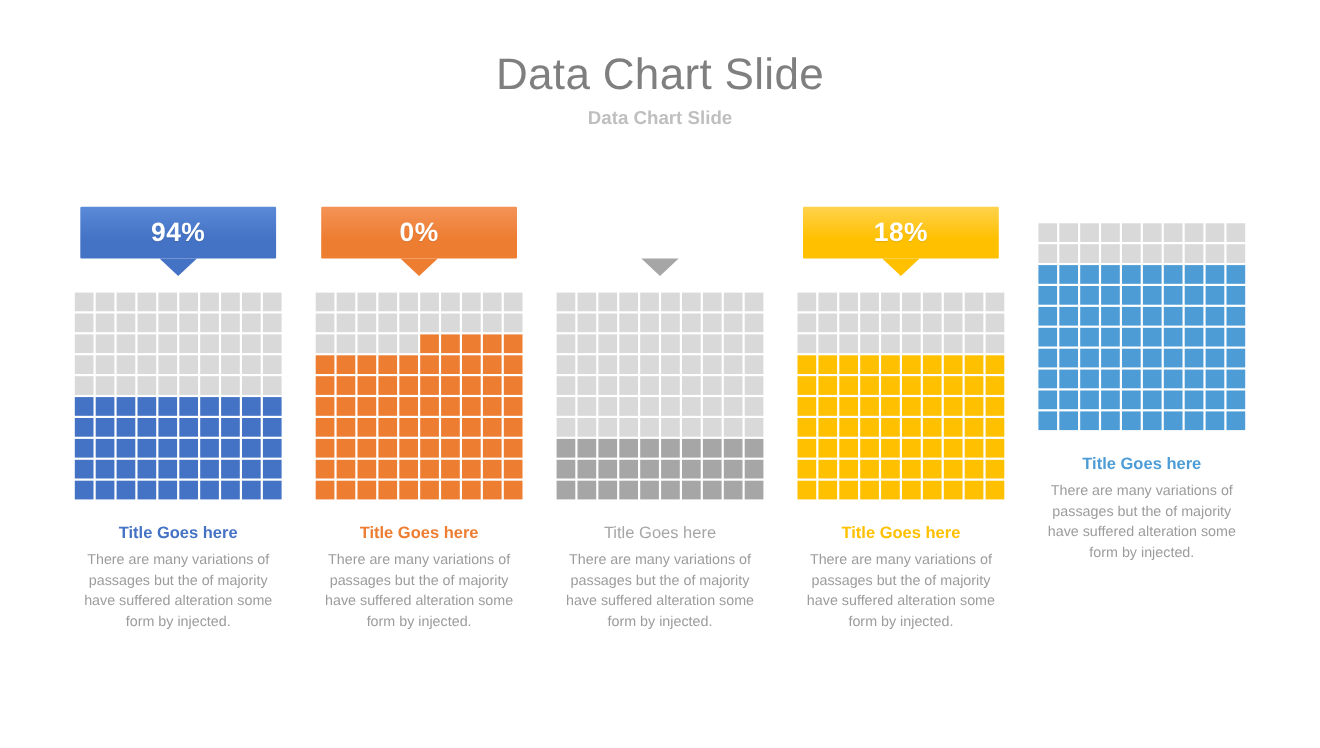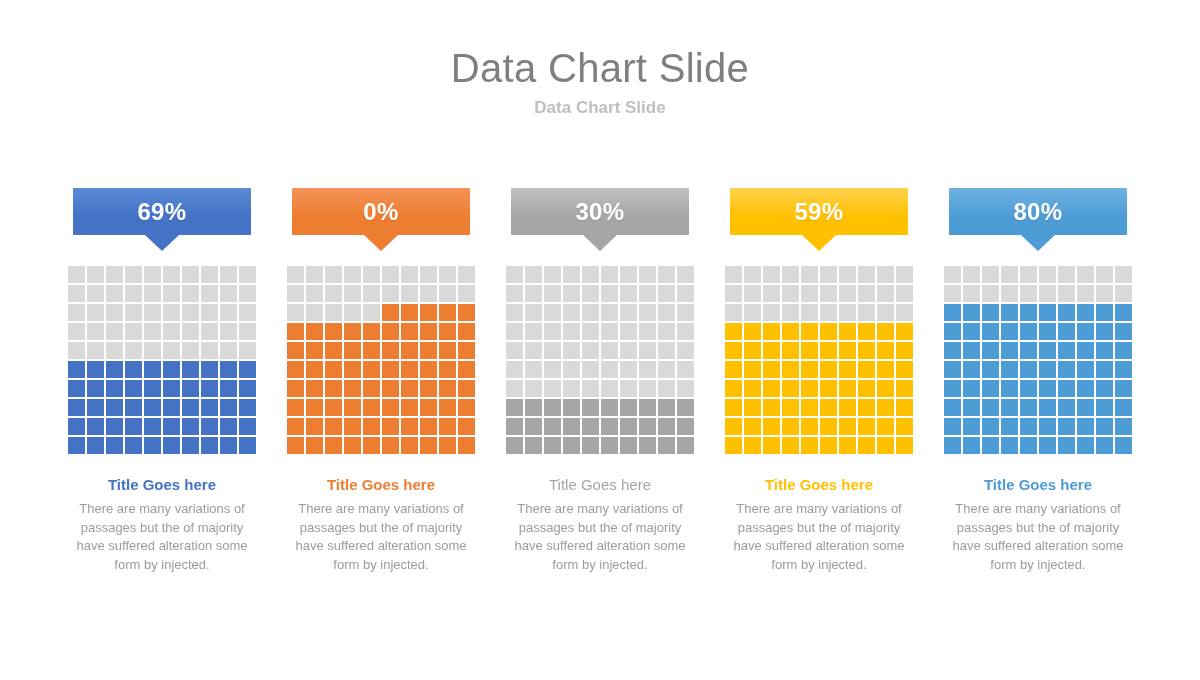--- a/index.html
+++ b/index.html
@@ -135,21 +135,21 @@
 
   <div id="header">
     <div id="slide-title">Data Chart Slide</div>
     <div id="slide-subtitle">Data Chart Slide</div>
   </div>
 
   <div id="columns">
       <div class="column">
         <div class="banner-wrap">
           <div class="banner" style="background: linear-gradient(rgb(91, 138, 217) 0%, rgb(68, 114, 196) 62%, rgb(68, 114, 196) 100%);">
-            <span class="banner-value">69%</span>
+            <span class="banner-value">94%</span>
           </div>
           <div class="banner-pointer" style="border-top: 16px solid rgb(68, 114, 196);"></div>
         </div>
         <div class="grid">
           <div class="cell" style="background: rgb(217, 217, 217);"></div>
           <div class="cell" style="background: rgb(217, 217, 217);"></div>
           <div class="cell" style="background: rgb(217, 217, 217);"></div>
           <div class="cell" style="background: rgb(217, 217, 217);"></div>
           <div class="cell" style="background: rgb(217, 217, 217);"></div>
           <div class="cell" style="background: rgb(217, 217, 217);"></div>
@@ -362,23 +362,20 @@
           <div class="cell" style="background: rgb(237, 125, 49);"></div>
           <div class="cell" style="background: rgb(237, 125, 49);"></div>
         </div>
         <div class="caption">
           <div class="caption-title" style="color: rgb(237, 125, 49);">Title Goes here</div>
           <div class="caption-body">There are many variations of passages but the of majority have suffered alteration some form by injected.</div>
         </div>
       </div>
       <div class="column">
         <div class="banner-wrap">
-          <div class="banner" style="background: linear-gradient(rgb(191, 191, 191) 0%, rgb(166, 166, 166) 62%, rgb(166, 166, 166) 100%);">
-            <span class="banner-value">30%</span>
-          </div>
           <div class="banner-pointer" style="border-top: 16px solid rgb(166, 166, 166);"></div>
         </div>
         <div class="grid">
           <div class="cell" style="background: rgb(217, 217, 217);"></div>
           <div class="cell" style="background: rgb(217, 217, 217);"></div>
           <div class="cell" style="background: rgb(217, 217, 217);"></div>
           <div class="cell" style="background: rgb(217, 217, 217);"></div>
           <div class="cell" style="background: rgb(217, 217, 217);"></div>
           <div class="cell" style="background: rgb(217, 217, 217);"></div>
           <div class="cell" style="background: rgb(217, 217, 217);"></div>
@@ -477,21 +474,21 @@
           <div class="cell" style="background: rgb(166, 166, 166);"></div>
         </div>
         <div class="caption">
           <div class="caption-title plain" style="color: rgb(166, 166, 166);">Title Goes here</div>
           <div class="caption-body">There are many variations of passages but the of majority have suffered alteration some form by injected.</div>
         </div>
       </div>
       <div class="column">
         <div class="banner-wrap">
           <div class="banner" style="background: linear-gradient(rgb(255, 210, 77) 0%, rgb(255, 192, 0) 62%, rgb(255, 192, 0) 100%);">
-            <span class="banner-value">59%</span>
+            <span class="banner-value">18%</span>
           </div>
           <div class="banner-pointer" style="border-top: 16px solid rgb(255, 192, 0);"></div>
         </div>
         <div class="grid">
           <div class="cell" style="background: rgb(217, 217, 217);"></div>
           <div class="cell" style="background: rgb(217, 217, 217);"></div>
           <div class="cell" style="background: rgb(217, 217, 217);"></div>
           <div class="cell" style="background: rgb(217, 217, 217);"></div>
           <div class="cell" style="background: rgb(217, 217, 217);"></div>
           <div class="cell" style="background: rgb(217, 217, 217);"></div>
@@ -589,26 +586,20 @@
           <div class="cell" style="background: rgb(255, 192, 0);"></div>
           <div class="cell" style="background: rgb(255, 192, 0);"></div>
           <div class="cell" style="background: rgb(255, 192, 0);"></div>
         </div>
         <div class="caption">
           <div class="caption-title" style="color: rgb(255, 192, 0);">Title Goes here</div>
           <div class="caption-body">There are many variations of passages but the of majority have suffered alteration some form by injected.</div>
         </div>
       </div>
       <div class="column">
-        <div class="banner-wrap">
-          <div class="banner" style="background: linear-gradient(rgb(110, 178, 226) 0%, rgb(77, 156, 214) 62%, rgb(77, 156, 214) 100%);">
-            <span class="banner-value">80%</span>
-          </div>
-          <div class="banner-pointer" style="border-top: 16px solid rgb(77, 156, 214);"></div>
-        </div>
         <div class="grid">
           <div class="cell" style="background: rgb(217, 217, 217);"></div>
           <div class="cell" style="background: rgb(217, 217, 217);"></div>
           <div class="cell" style="background: rgb(217, 217, 217);"></div>
           <div class="cell" style="background: rgb(217, 217, 217);"></div>
           <div class="cell" style="background: rgb(217, 217, 217);"></div>
           <div class="cell" style="background: rgb(217, 217, 217);"></div>
           <div class="cell" style="background: rgb(217, 217, 217);"></div>
           <div class="cell" style="background: rgb(217, 217, 217);"></div>
           <div class="cell" style="background: rgb(217, 217, 217);"></div>

